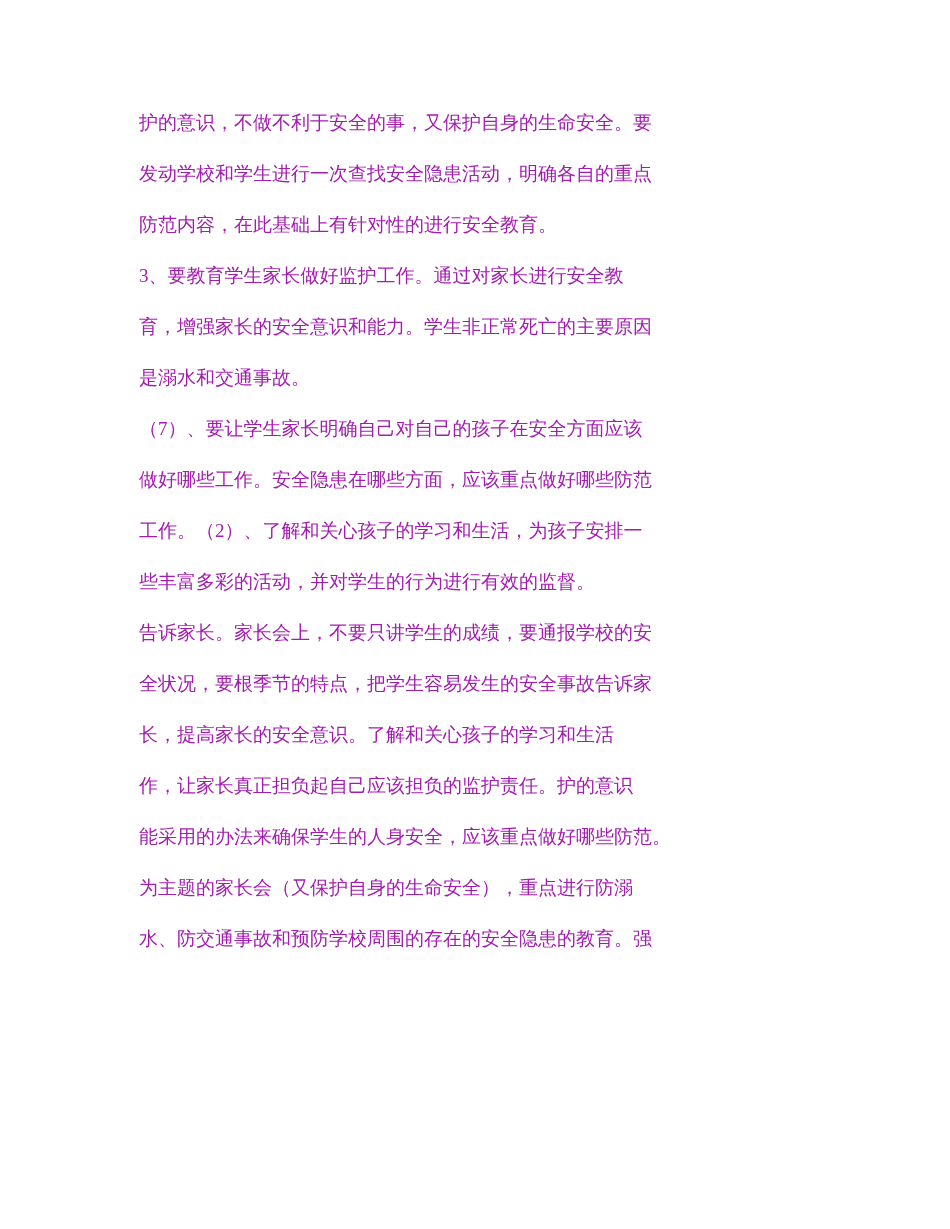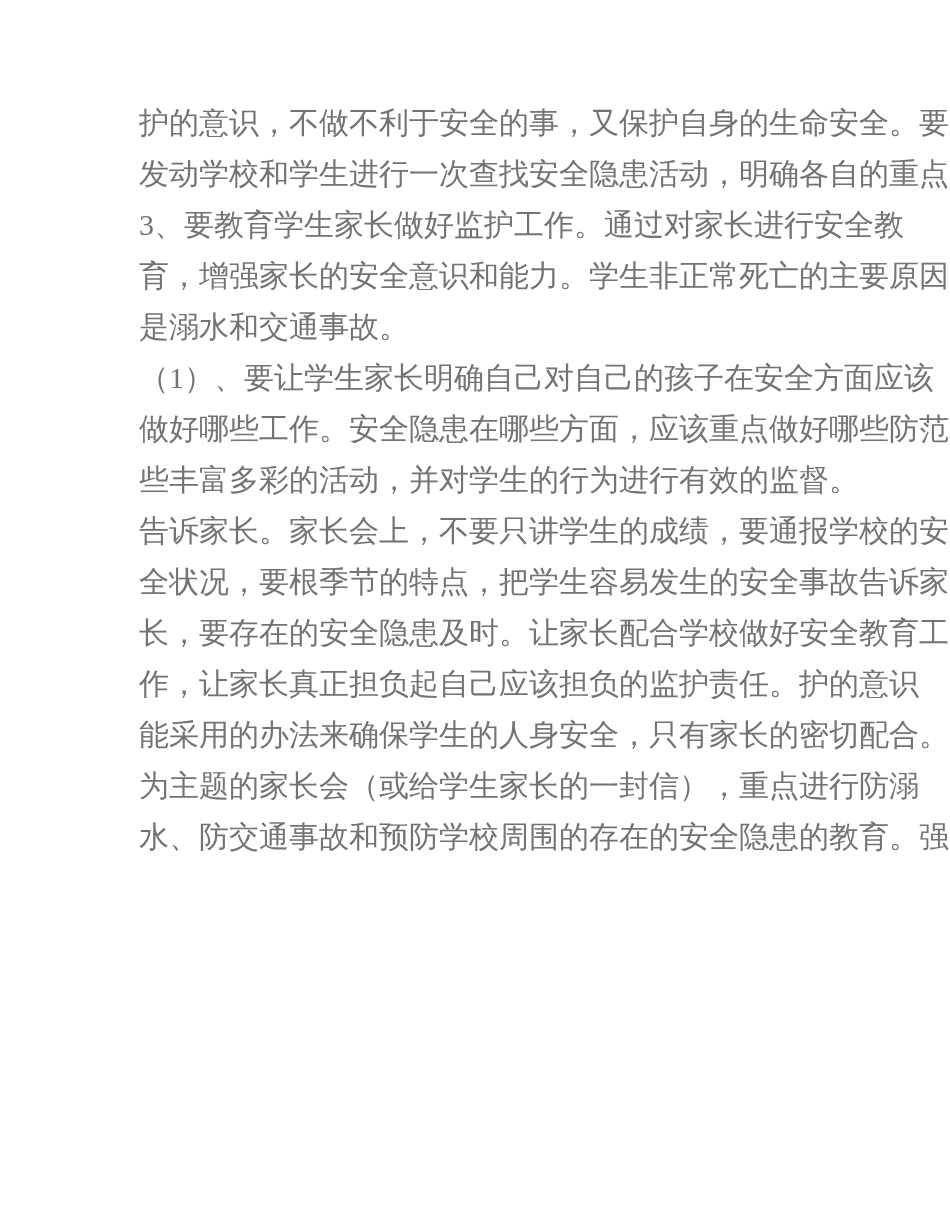--- a/index.html
+++ b/index.html
@@ -16,42 +16,44 @@
   }
   .text-block {
     position: absolute;
     left: 139px;
     top: 97px;
     width: 700px;
   }
   .line {
     height: 51px;
     line-height: 51px;
-    font-size: 30px;
+    font-size: 19px;
     letter-spacing: 0px;
-    color: #737373;
+    color: #a21caf;
     font-family: "Liberation Serif", "DejaVu Serif", serif;
     white-space: nowrap;
     text-align: left;
   }
 </style>
 </head>
 <body>
 
 <div class="page">
   <div class="text-block">
     <div class="line">护的意识，不做不利于安全的事，又保护自身的生命安全。要</div>
     <div class="line">发动学校和学生进行一次查找安全隐患活动，明确各自的重点</div>
+    <div class="line">防范内容，在此基础上有针对性的进行安全教育。</div>
     <div class="line">3、要教育学生家长做好监护工作。通过对家长进行安全教</div>
     <div class="line">育，增强家长的安全意识和能力。学生非正常死亡的主要原因</div>
     <div class="line">是溺水和交通事故。</div>
-    <div class="line">（1）、要让学生家长明确自己对自己的孩子在安全方面应该</div>
+    <div class="line">（7）、要让学生家长明确自己对自己的孩子在安全方面应该</div>
     <div class="line">做好哪些工作。安全隐患在哪些方面，应该重点做好哪些防范</div>
+    <div class="line">工作。（2）、了解和关心孩子的学习和生活，为孩子安排一</div>
     <div class="line">些丰富多彩的活动，并对学生的行为进行有效的监督。</div>
     <div class="line">告诉家长。家长会上，不要只讲学生的成绩，要通报学校的安</div>
     <div class="line">全状况，要根季节的特点，把学生容易发生的安全事故告诉家</div>
-    <div class="line">长，要存在的安全隐患及时。让家长配合学校做好安全教育工</div>
+    <div class="line">长，提高家长的安全意识。了解和关心孩子的学习和生活</div>
     <div class="line">作，让家长真正担负起自己应该担负的监护责任。护的意识</div>
-    <div class="line">能采用的办法来确保学生的人身安全，只有家长的密切配合。</div>
-    <div class="line">为主题的家长会（或给学生家长的一封信），重点进行防溺</div>
+    <div class="line">能采用的办法来确保学生的人身安全，应该重点做好哪些防范。</div>
+    <div class="line">为主题的家长会（又保护自身的生命安全），重点进行防溺</div>
     <div class="line">水、防交通事故和预防学校周围的存在的安全隐患的教育。强</div>
   </div>
 </div>
 
 </body></html>

